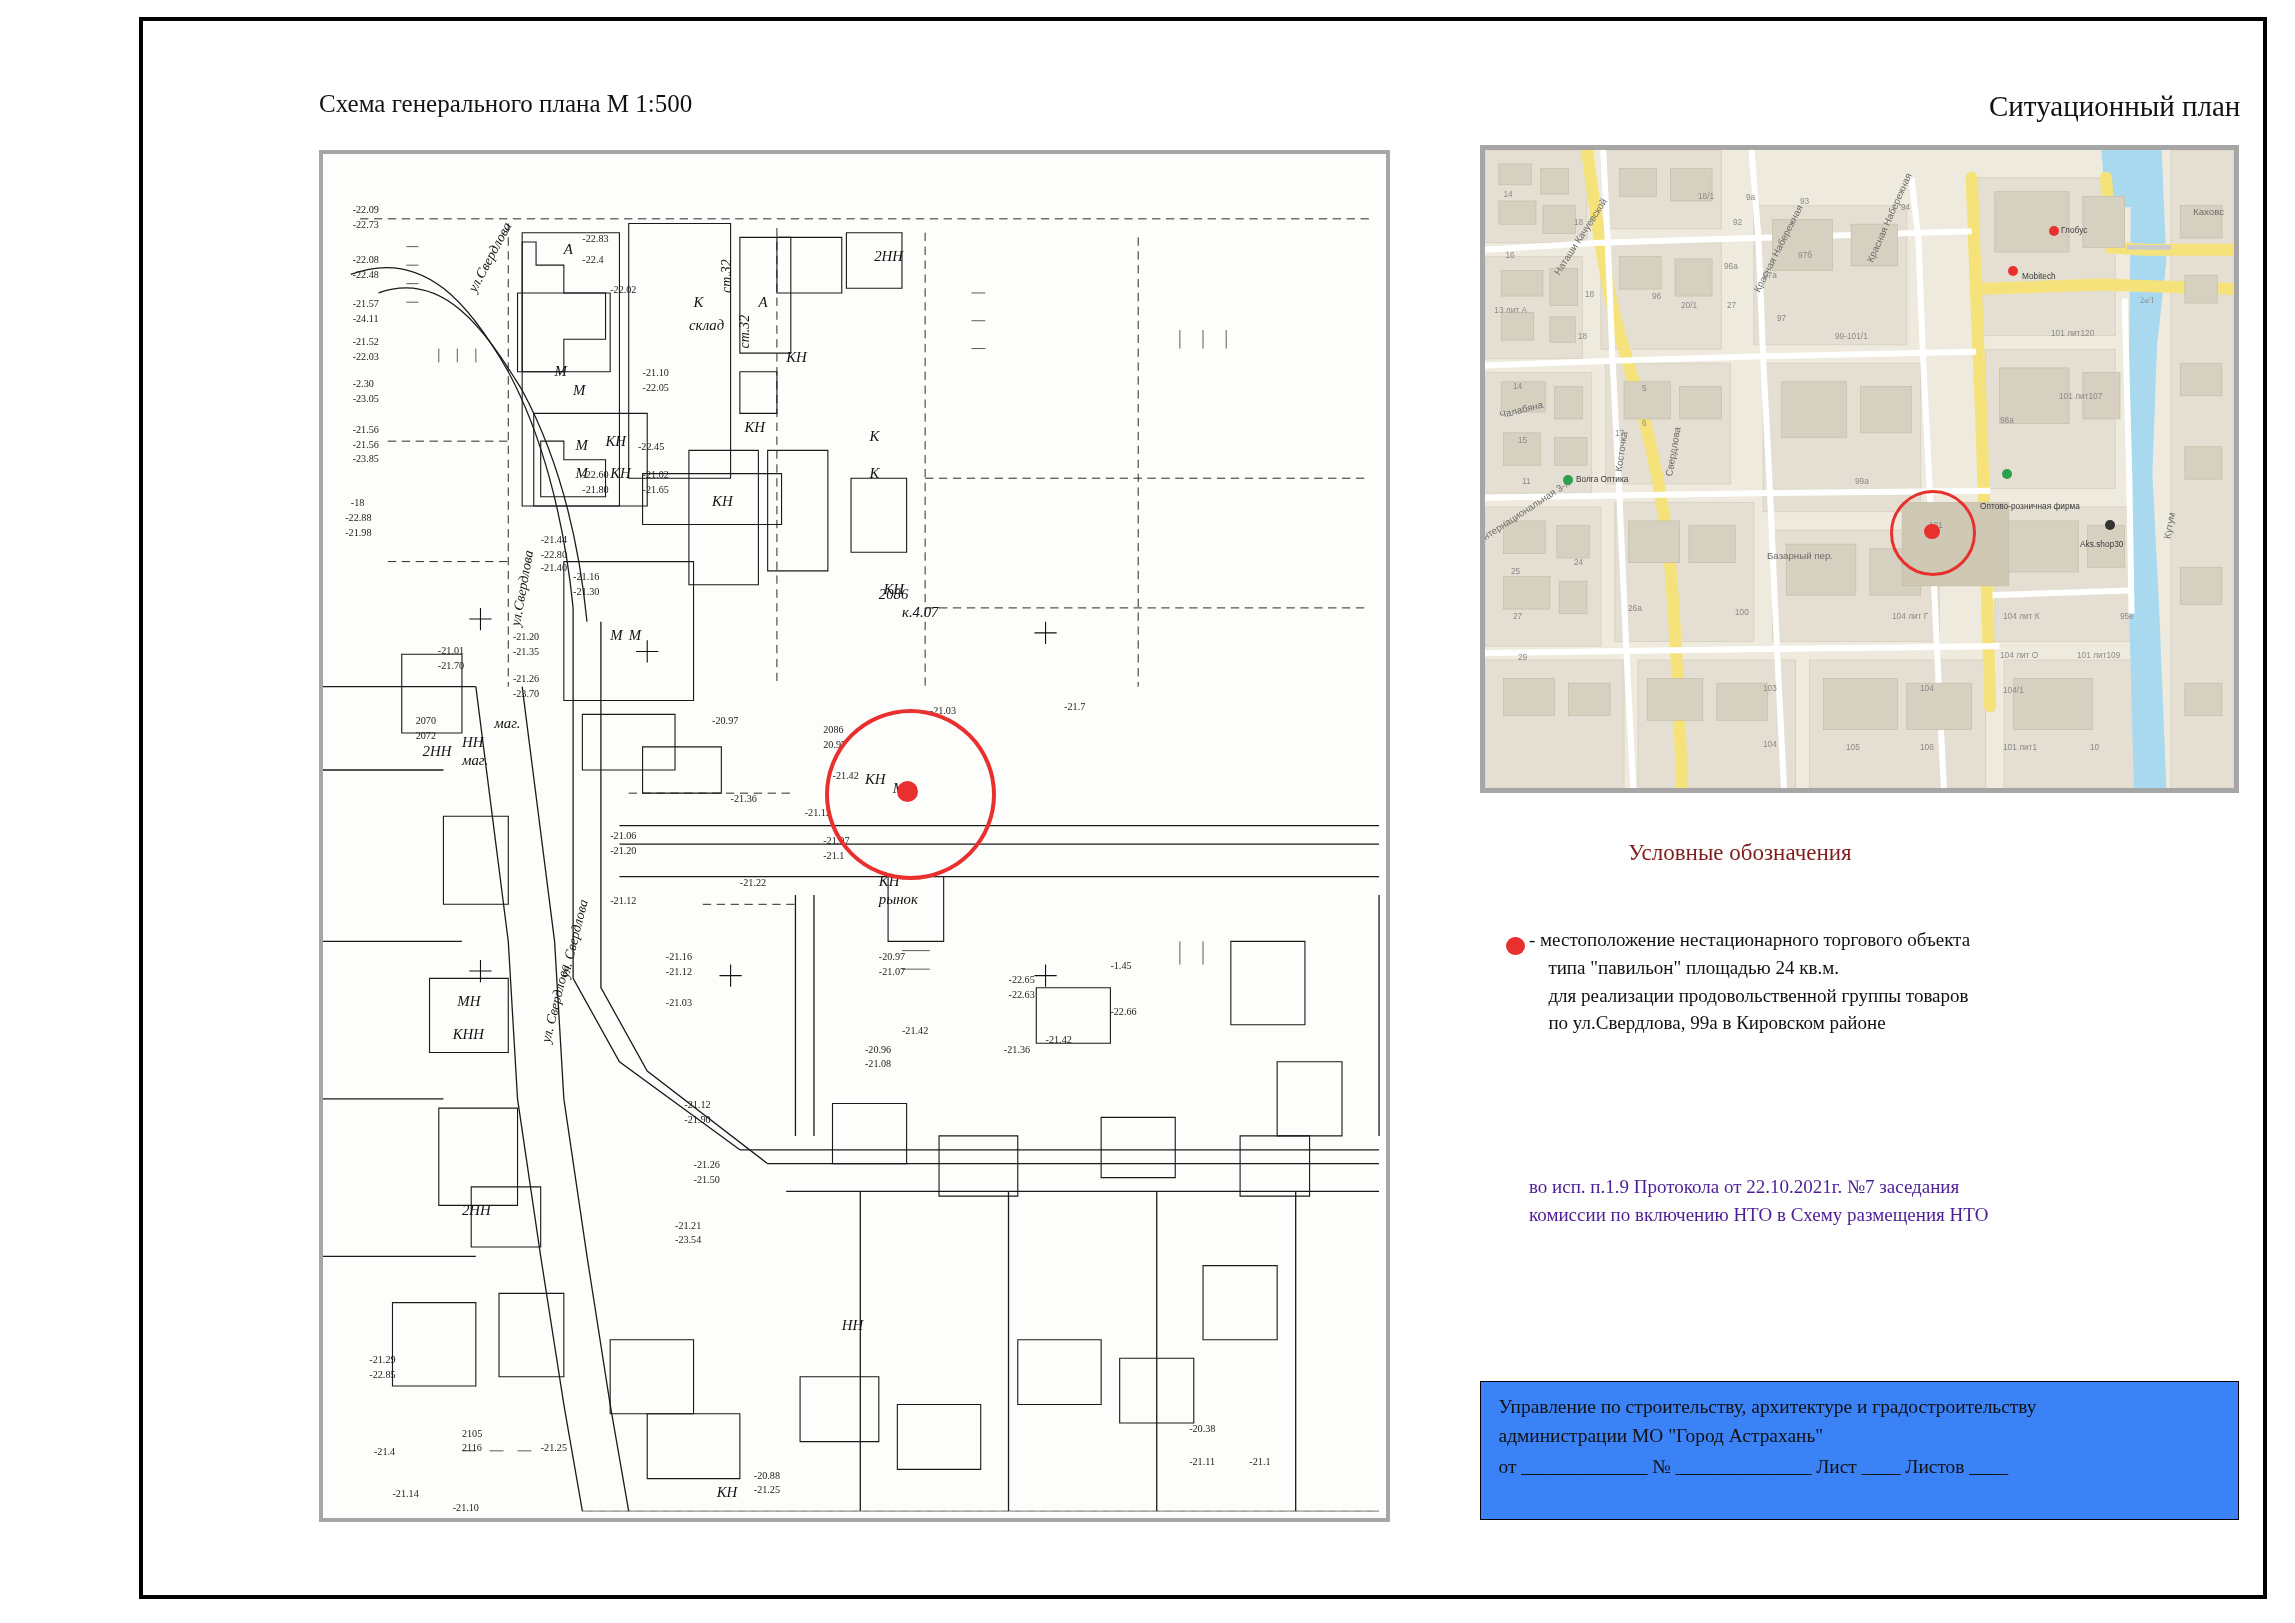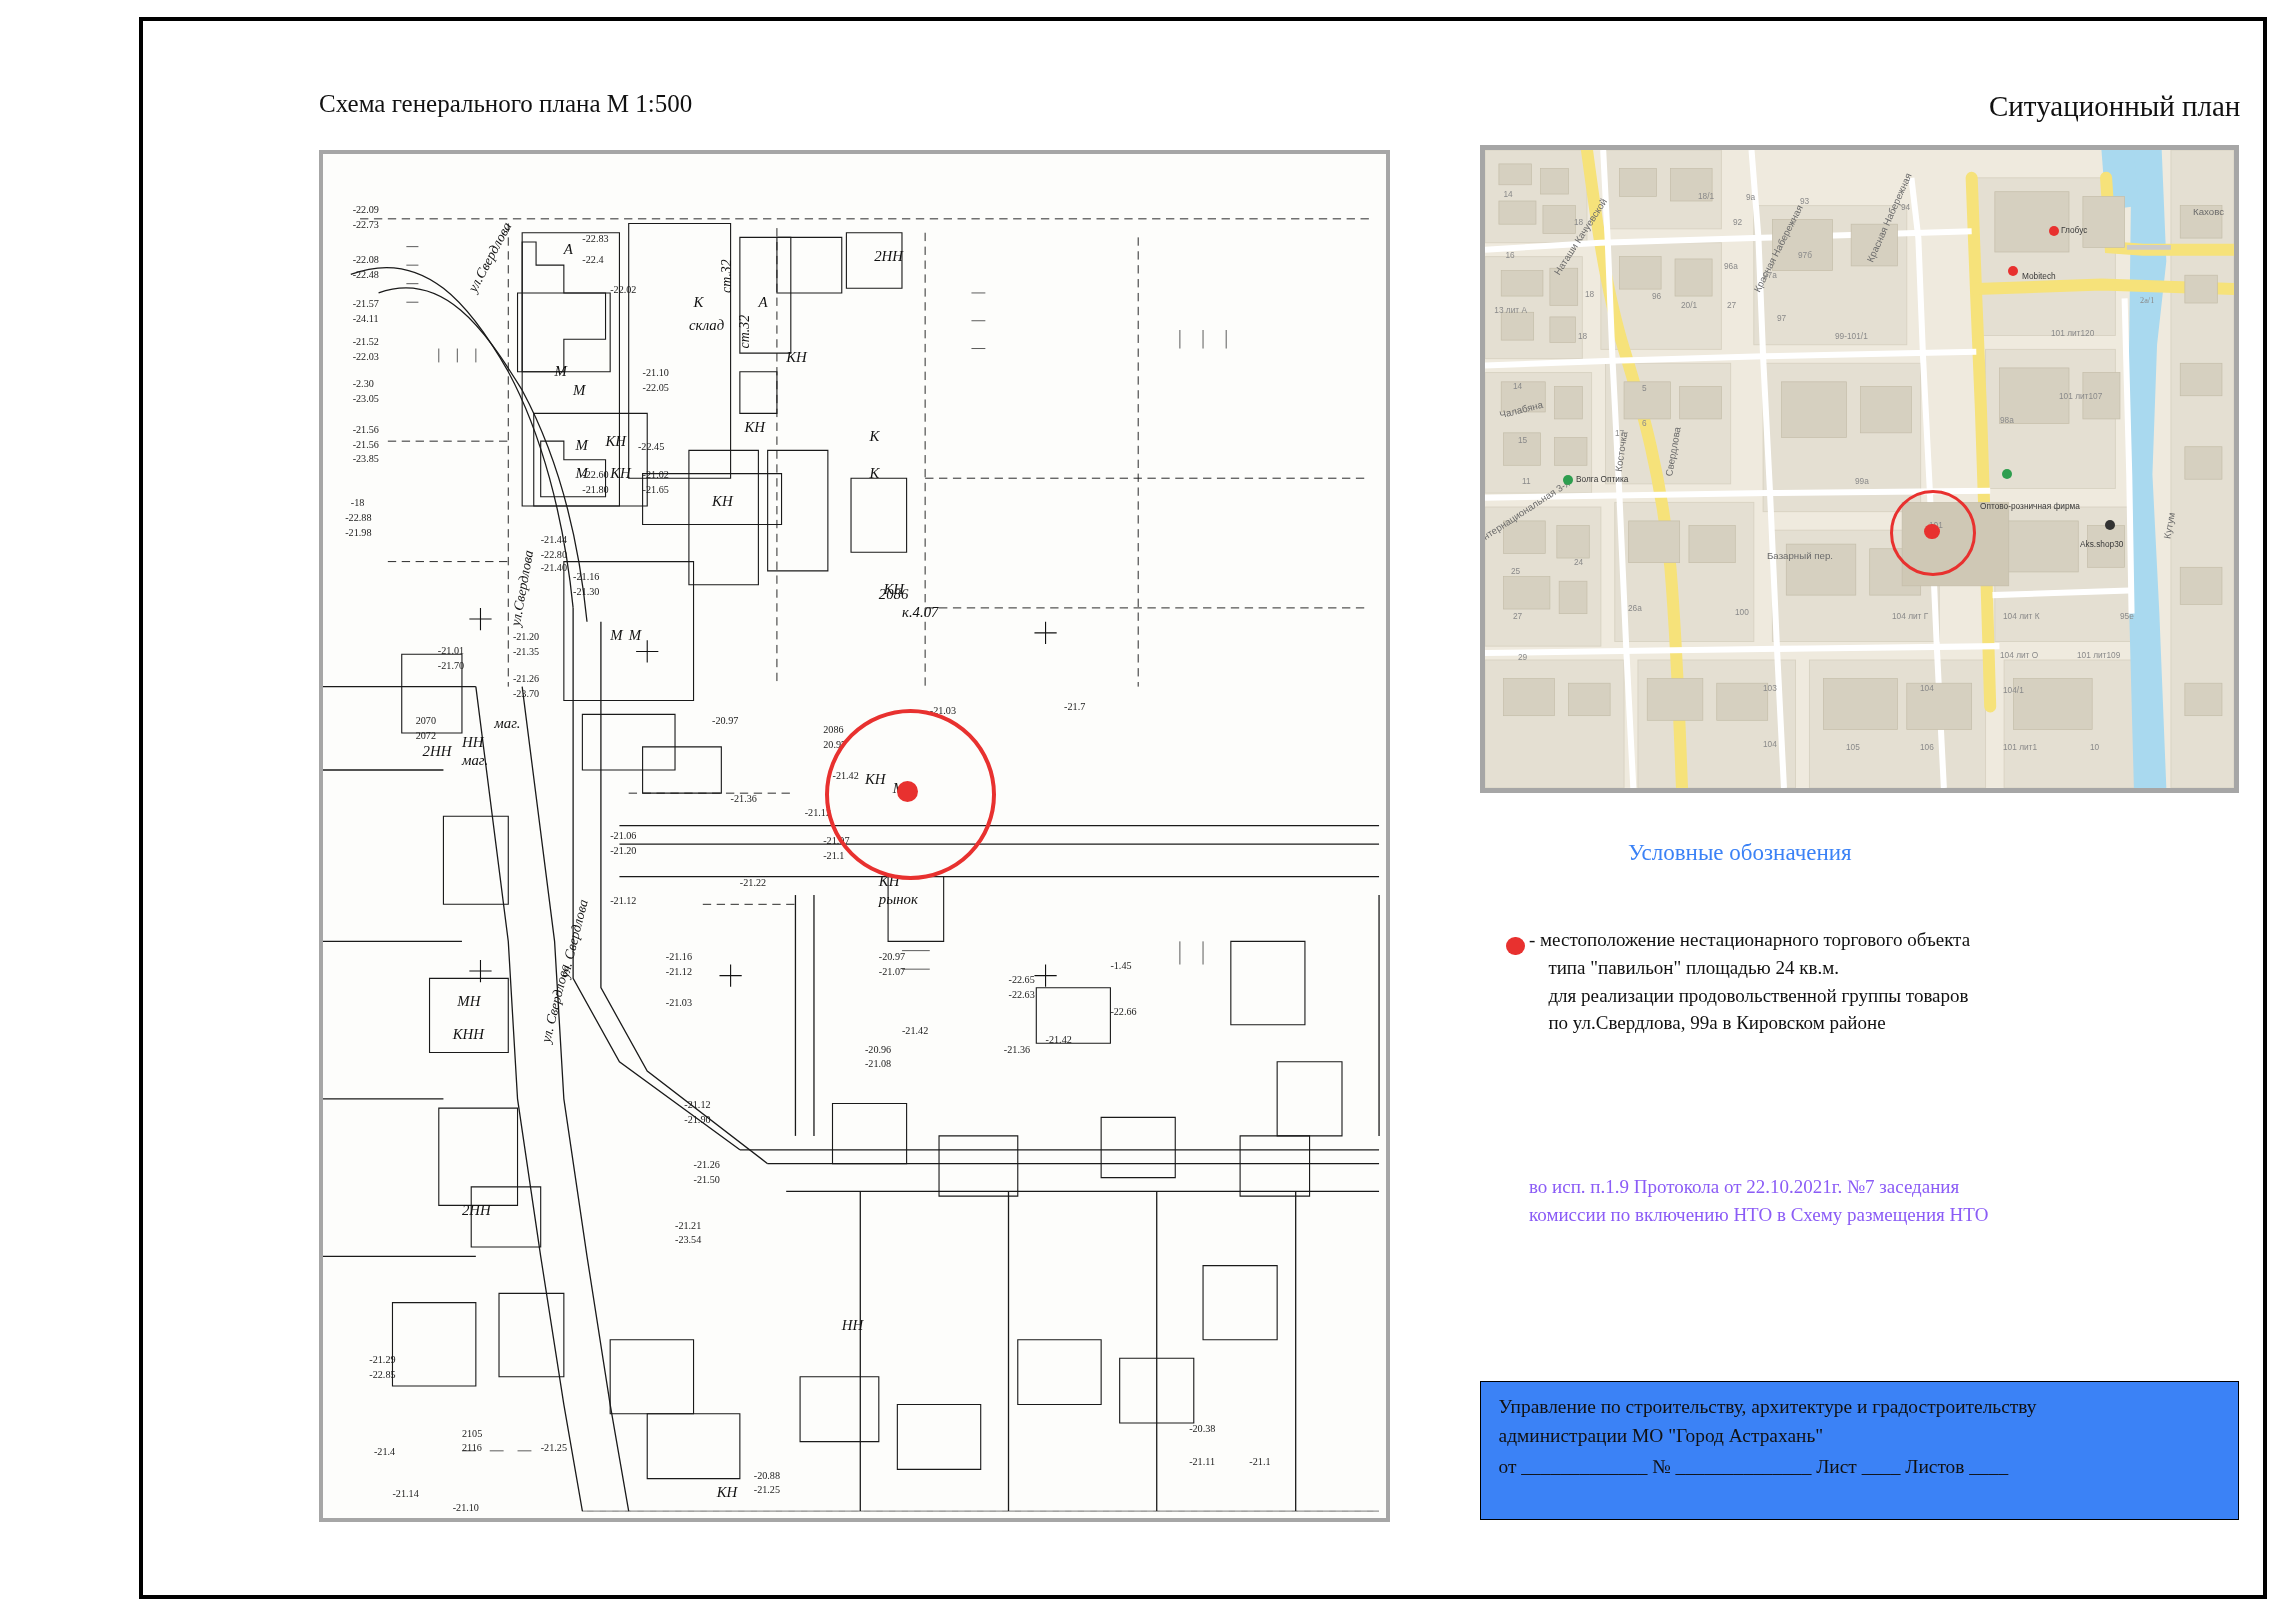--- a/index.html
+++ b/index.html
@@ -143,21 +143,21 @@
     border-radius: 50%;
     z-index: 6;
   }
 
   
   .legend-title {
     position: absolute;
     left: 1485px;
     top: 819px;
     font-size: 23px;
-    color: #3b82f6;
+    color: #7f1d1d;
     white-space: nowrap;
   }
   .legend-dot {
     position: absolute;
     left: 1363px;
     top: 916px;
     width: 18.5px;
     height: 18.5px;
     background: #e8312f;
     border-radius: 50%;
@@ -174,21 +174,21 @@
   .legend-text .l1 { margin-left: 0; }
   .legend-text .ind { margin-left: 19.4px; display:block; }
 
   .note-text {
     position: absolute;
     left: 1386px;
     top: 1152px;
     width: 722px;
     font-size: 19px;
     line-height: 1.5;
-    color: #8b5cf6;
+    color: #4c1d95;
   }
 
   
   .stamp {
     position: absolute;
     left: 1337px;
     top: 1360px;
     width: 759px;
     height: 139px;
     border: 1.9px solid #000000;

